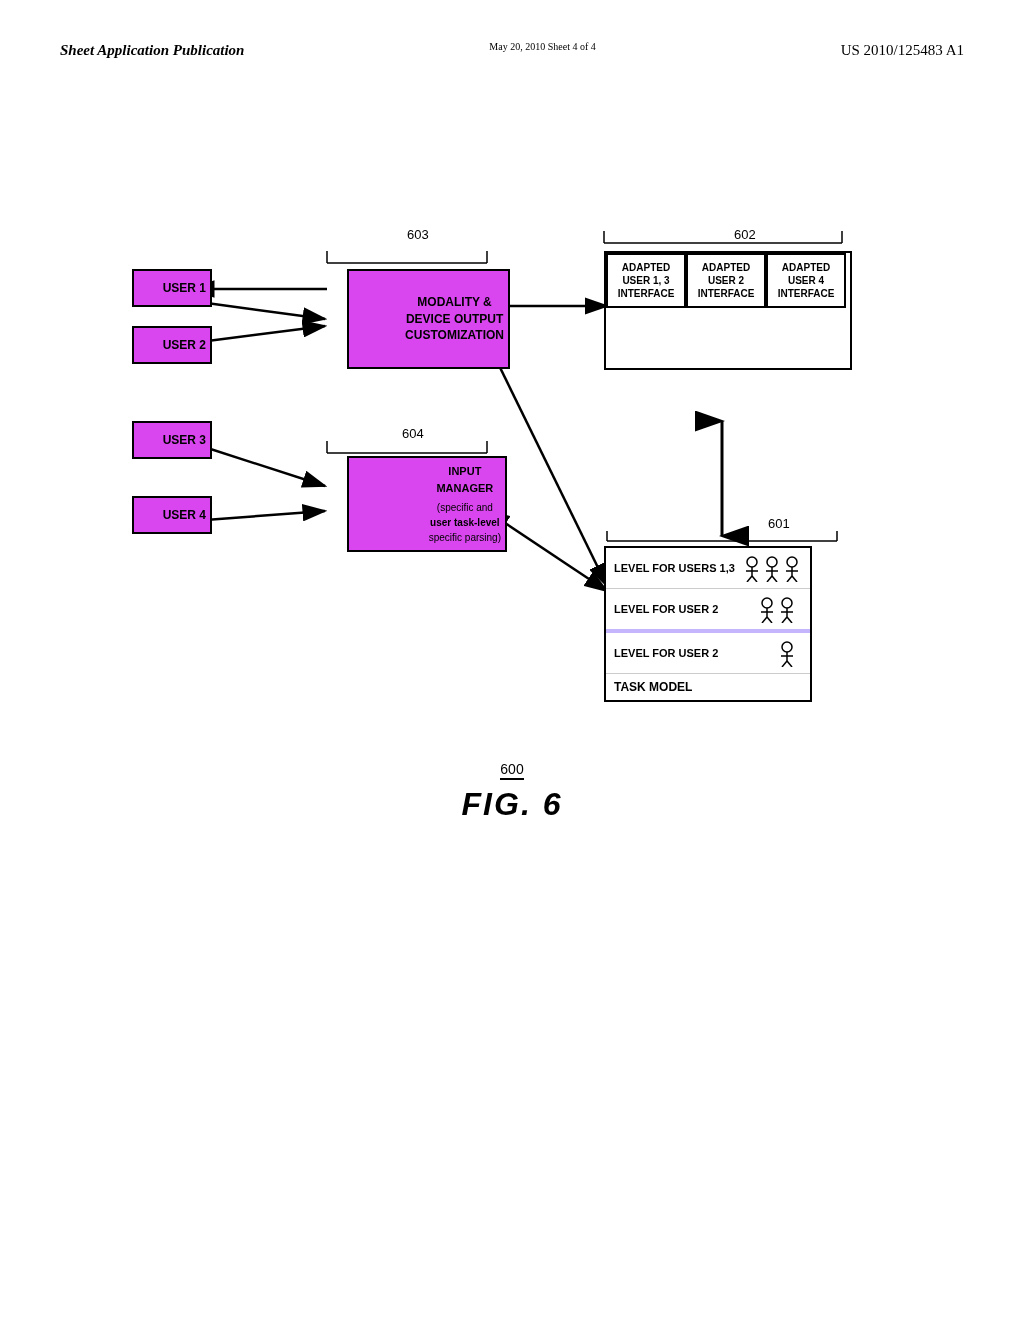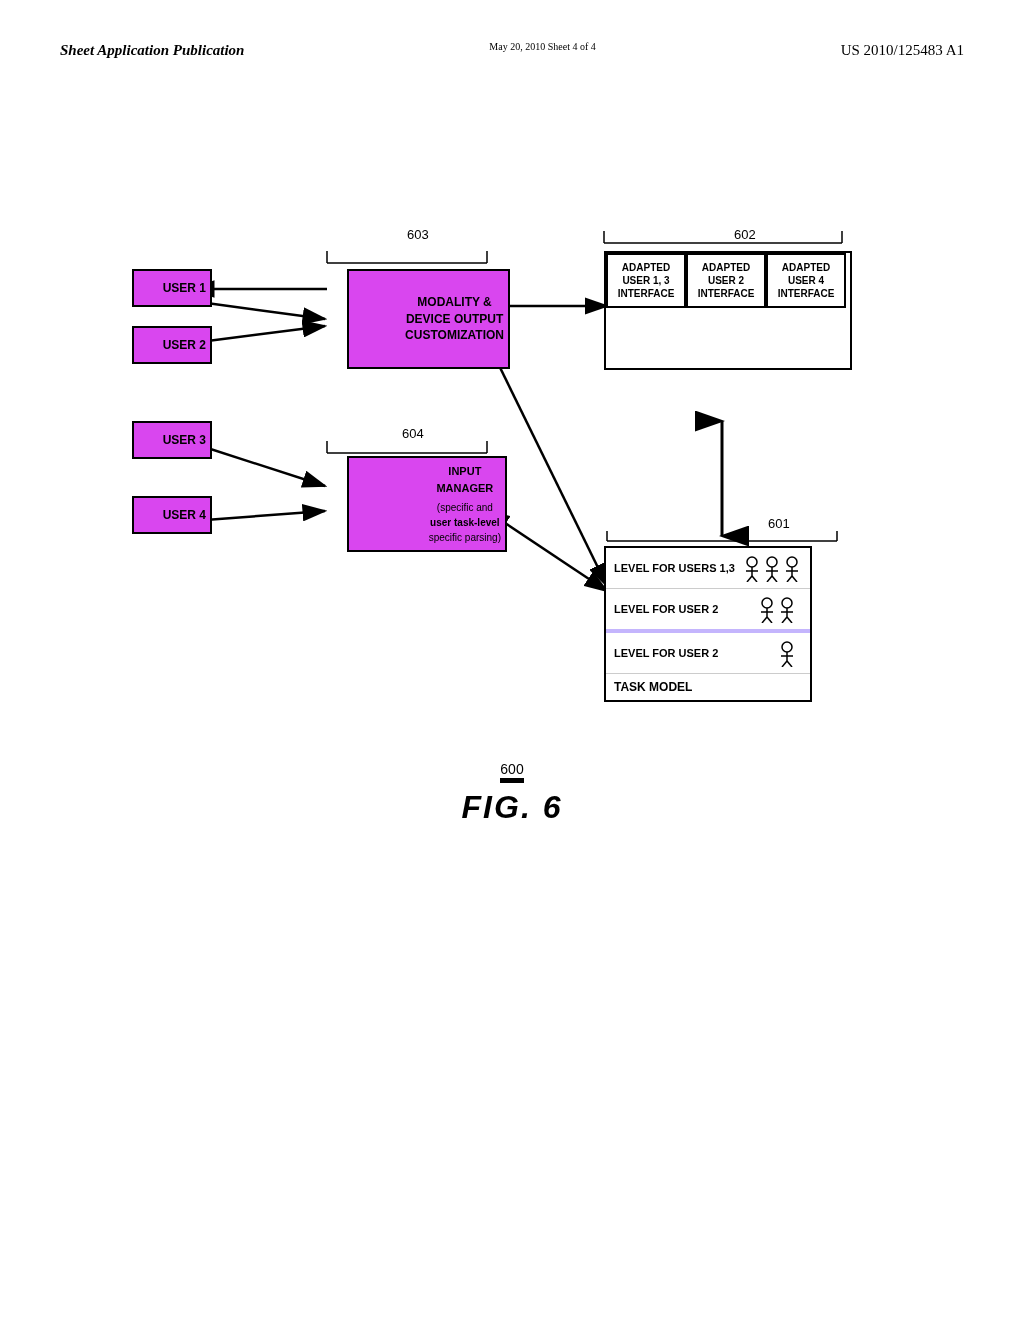--- a/index.html
+++ b/index.html
@@ -145,21 +145,21 @@
       font-family: Arial, sans-serif;
       font-size: 32px;
       font-weight: bold;
       font-style: italic;
       letter-spacing: 2px;
     }
 
     
     .underline-num {
       display: inline-block;
-      border-bottom: 5px solid #000000;
+      border-bottom: 2px solid #000000;
       padding-bottom: 1px;
     }
 
   </style>
 </head>
 <body>
 
 <div class="header">
   <div class="header-left">Sheet Application Publication</div>
   <div class="header-center">May 20, 2010   Sheet 4 of 4</div>

